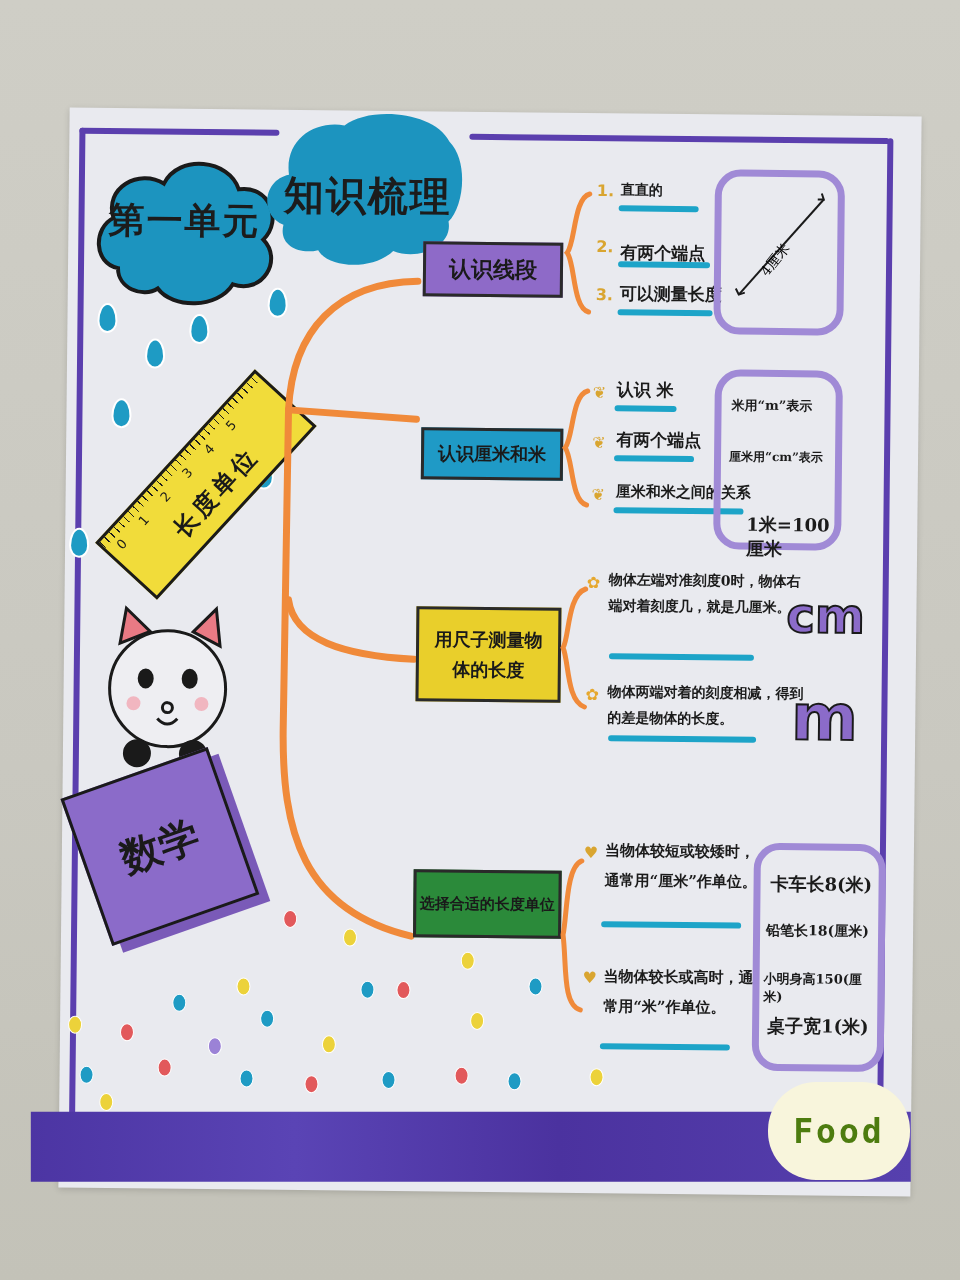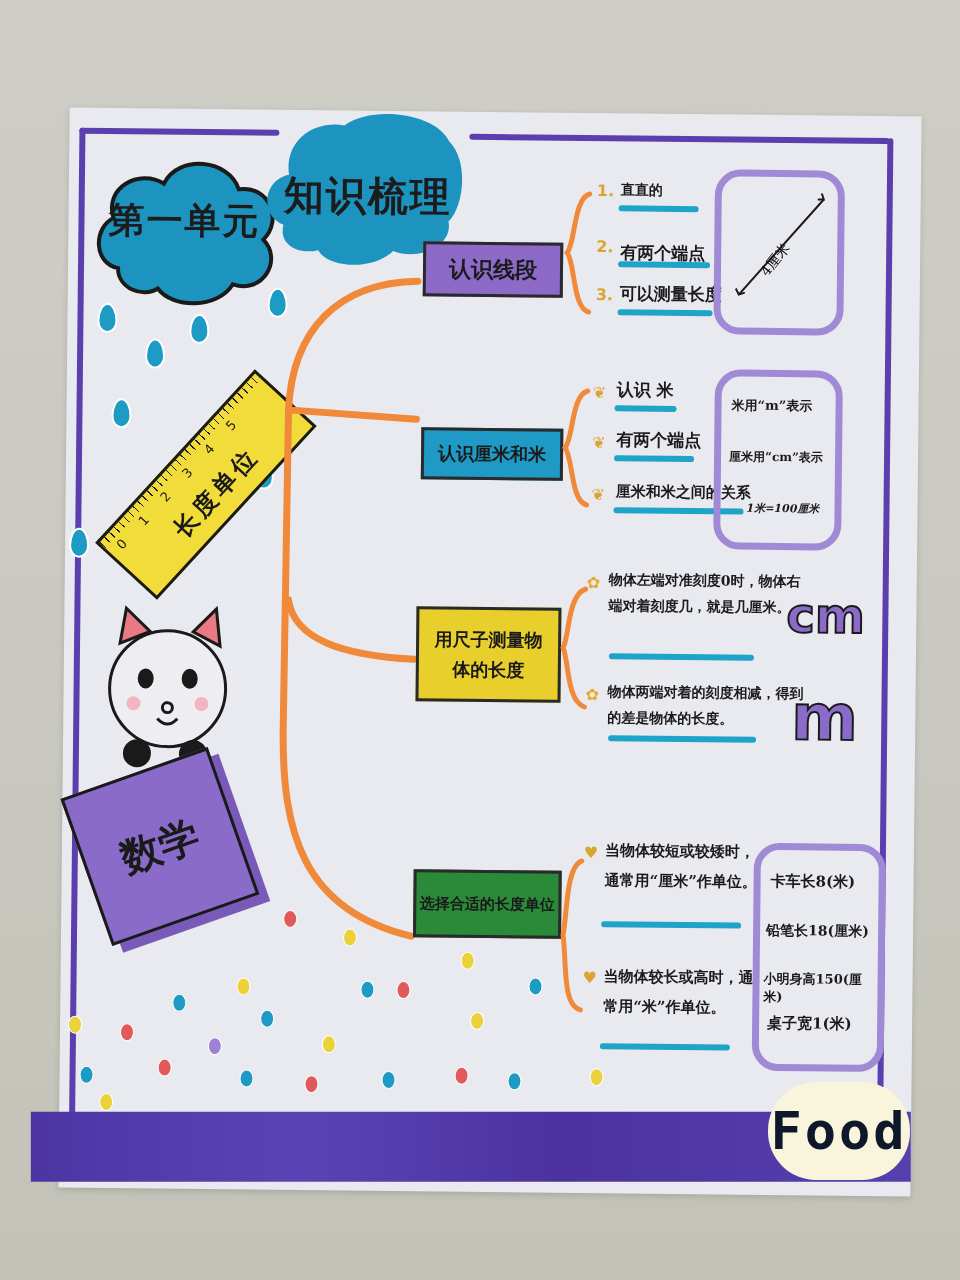--- a/index.html
+++ b/index.html
@@ -35,26 +35,26 @@
     font-family:"DejaVu Serif", serif; font-weight:bold; display:flex;
     align-items:center; justify-content:center; text-align:center; box-sizing:border-box;
   }
   .item {
     position:absolute; font-family:"DejaVu Serif", serif; font-weight:bold;
     color:#1b1b1b; font-size:14px; line-height:28px;
   }
   .underline { position:absolute; height:6px; background:#1da4c8; border-radius:4px; }
   .bullet { position:absolute; font-size:16px; color:#d9a530; font-weight:bold; }
   .wavybox { position:absolute; border:7px solid #a08ad6; border-radius:26px; box-sizing:border-box; }
-  .note { position:absolute; font-family:"DejaVu Serif", serif; font-size:15px; color:#1b1b1b; font-weight:bold; }
+  .note { position:absolute; font-family:"DejaVu Serif", serif; font-size:18px; color:#1b1b1b; font-weight:bold; }
   .food {
     position:absolute; left:768px; top:1082px; width:142px; height:98px;
     background:#f8f5dc; border-radius:48px;
     display:flex; align-items:center; justify-content:center;
-    color:#0f172a; font-family:"DejaVu Sans Mono", monospace; font-weight:bold; font-size:52px; letter-spacing:3px;
+    color:#4d7c0f; font-family:"DejaVu Sans Mono", monospace; font-weight:bold; font-size:33px; letter-spacing:3px;
   }
 </style>
 </head>
 <body>
 
 <div class="paper">
 
   <div class="border-line" style="left:10px;top:20px;width:200px;height:6px;"></div>
   <div class="border-line" style="left:400px;top:22px;width:420px;height:6px;"></div>
   <div class="border-line" style="left:10px;top:20px;width:6px;height:990px;"></div>
@@ -153,21 +153,21 @@
   <div class="underline" style="left:548px;top:292px;width:62px;"></div>
   <div class="bullet" style="left:526px;top:320px;">❦</div>
   <div class="item" style="left:550px;top:312px;font-size:17px;">有两个端点</div>
   <div class="underline" style="left:548px;top:342px;width:80px;"></div>
   <div class="bullet" style="left:526px;top:372px;">❦</div>
   <div class="item" style="left:550px;top:364px;font-size:15px;">厘米和米之间的关系</div>
   <div class="underline" style="left:548px;top:394px;width:130px;"></div>
   <div class="wavybox" style="left:648px;top:255px;width:128px;height:180px;">
     <div class="note" style="left:10px;top:20px;font-size:13px;text-align:right;">米用“m”表示</div>
     <div class="note" style="left:8px;top:72px;font-size:12px;">厘米用“cm”表示</div>
-    <div class="note" style="left:26px;top:124px;font-size:11px;font-style:italic;">1米=100厘米</div>
+    <div class="note" style="left:26px;top:136px;font-size:18px;">1米=100厘米</div>
   </div>
 
   <div class="topic" style="left:352px;top:495px;width:145px;height:95px;background:#e9cf2b;font-size:18px;line-height:30px;padding:0 8px;">
     <span>用尺子测量物体的长度</span>
   </div>
   <svg style="position:absolute;left:495px;top:470px;" width="30" height="130" viewBox="0 0 30 130">
       <path d="M26,6 C8,12 10,55 4,65 C10,78 8,118 26,124" fill="none" stroke="#f08a3a" stroke-width="5" stroke-linecap="round"></path>
     </svg>
   <div class="bullet" style="left:522px;top:460px;color:#e6a82e;">✿</div>
   <div class="item" style="left:544px;top:453px;width:200px;font-size:14px;line-height:26px;">物体左端对准刻度0时，物体右端对着刻度几，就是几厘米。</div>

